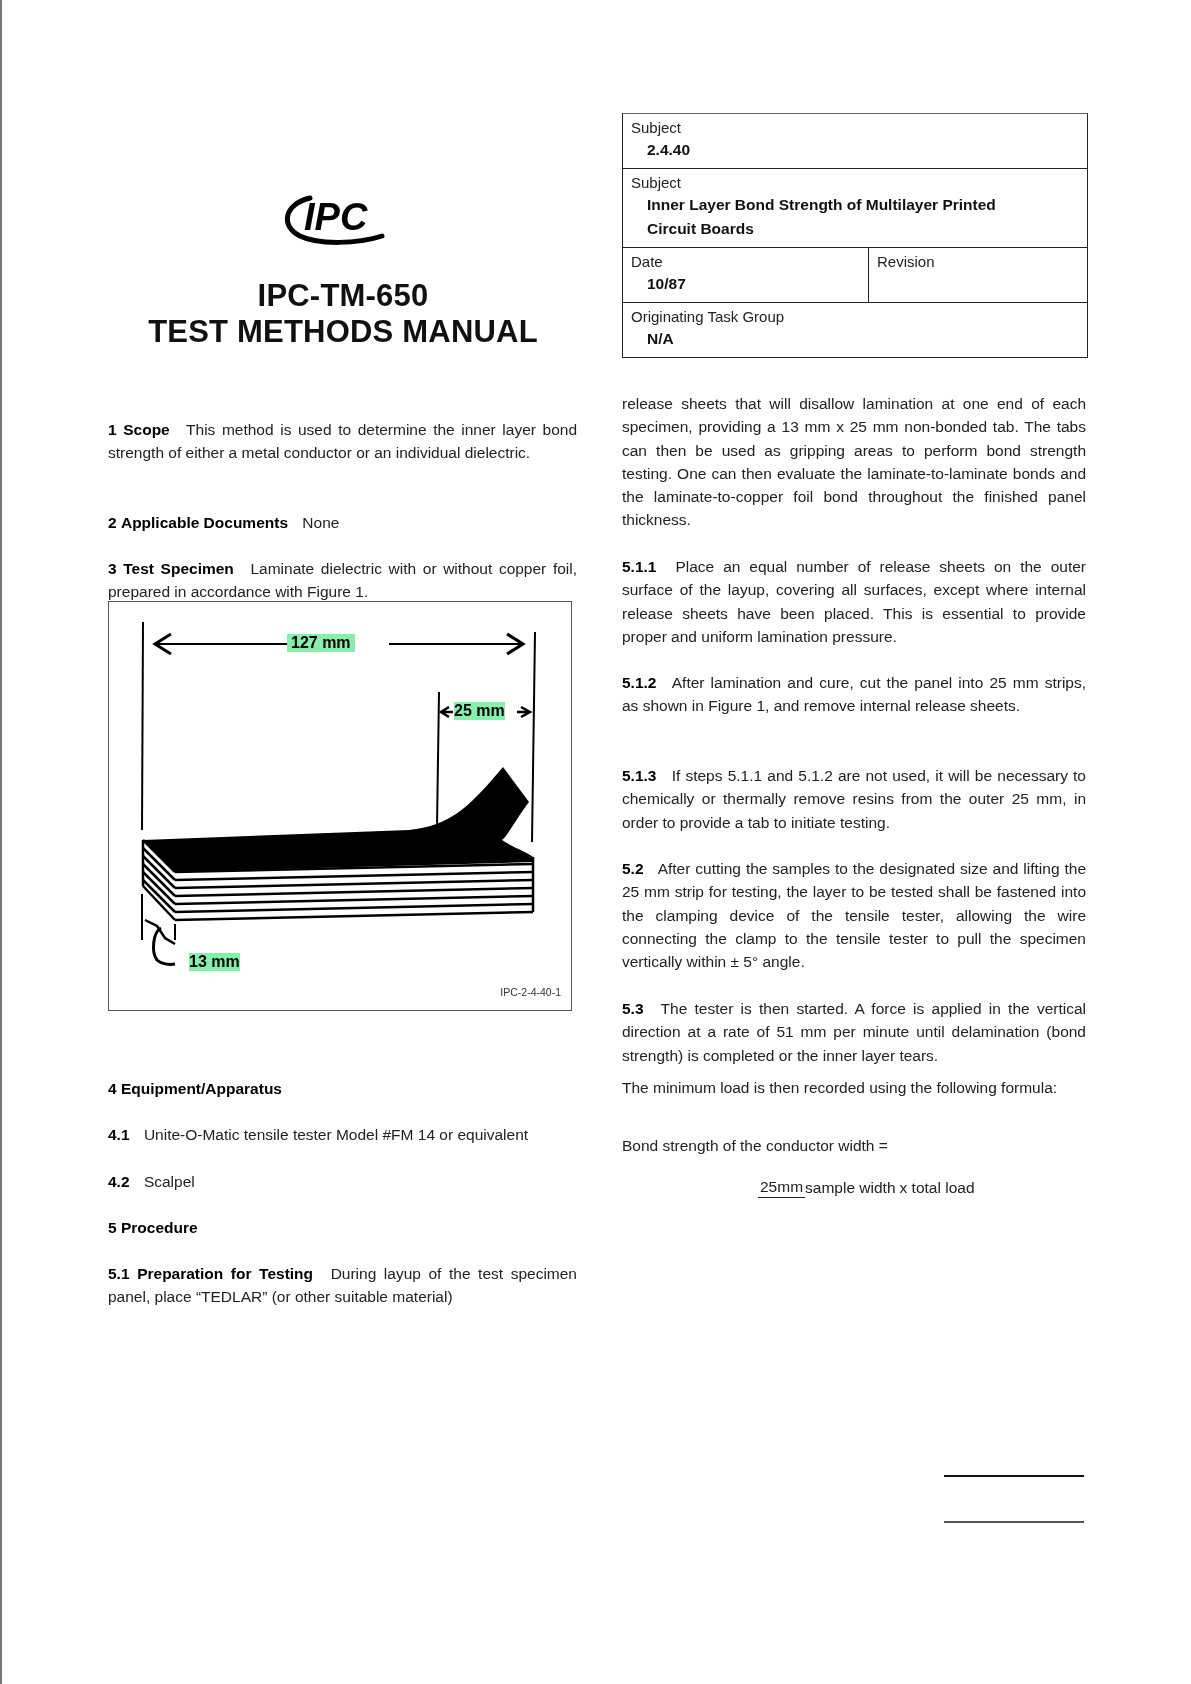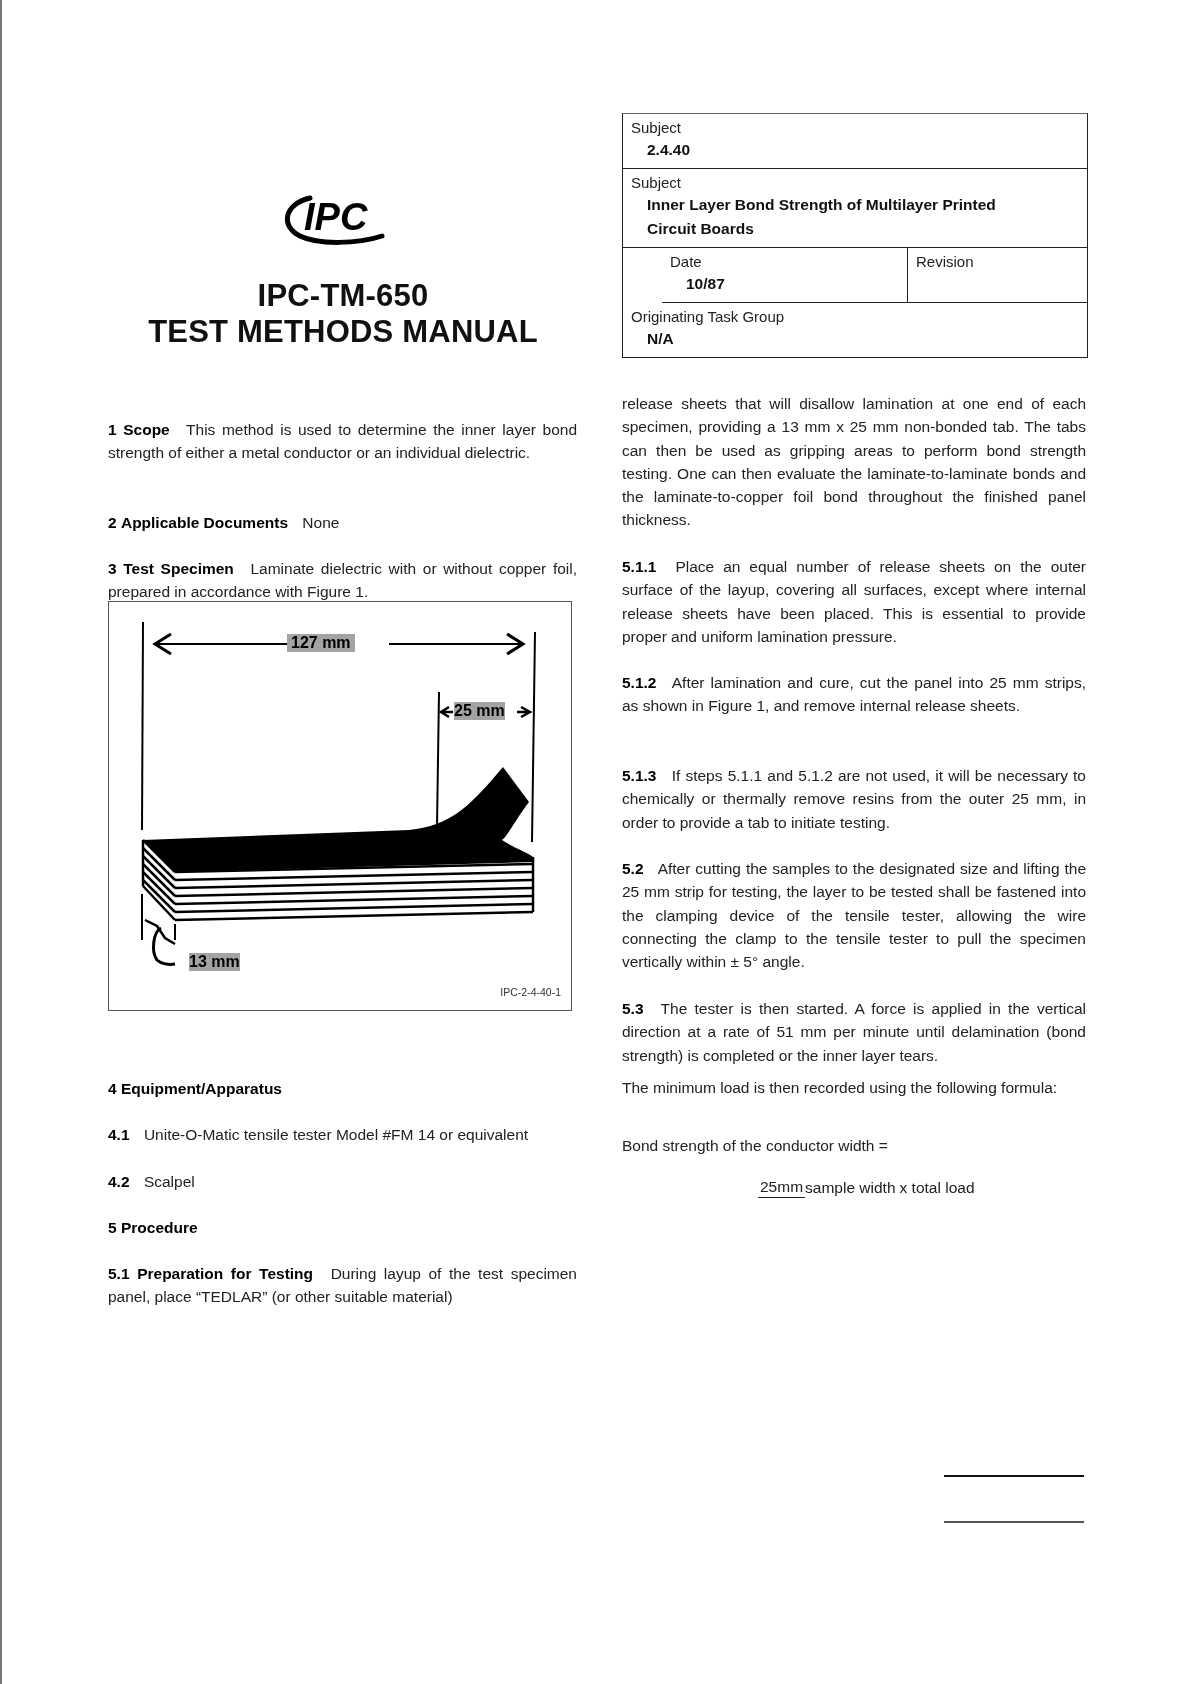--- a/index.html
+++ b/index.html
@@ -12,37 +12,37 @@
   .manual-title { position: absolute; left: 108px; top: 278px; width: 470px; text-align: center;
                   font-weight: bold; font-size: 31px; line-height: 36px; letter-spacing: 0.2px; }
 
   
   .info-table { position: absolute; left: 622px; top: 113px; width: 464px; border: 1.5px solid #222;
                 border-top-color: #666; }
   .info-row { border-bottom: 1.5px solid #222; padding: 4px 8px 6px 8px; }
   .info-row:last-child { border-bottom: none; }
   .info-label { font-size: 15px; color: #222; line-height: 20px; }
   .info-value { font-size: 15.5px; font-weight: bold; line-height: 24px; padding-left: 16px; }
-  .info-split { display: flex; border-bottom: 1.5px solid #222; margin-left: 39px; }
+  .info-split { display: flex; border-bottom: 1.5px solid #222; }
   .info-split .cell { padding: 4px 8px 6px 8px; }
   .info-split .cell:first-child { width: 229px; border-right: 1.5px solid #222; }
 
   
   .col { position: absolute; font-size: 15.5px; line-height: 23.3px; color: #222; }
   .col-left { left: 108px; width: 469px; margin-top: 26px; }
   .col-right { left: 622px; width: 464px; }
   .para { margin: 0; text-align: justify; }
   .b { font-weight: bold; color: #000; }
   .gap { display: inline-block; width: 10px; }
 
   
   .figure-box { position: absolute; left: 108px; top: 601px; width: 462px; height: 408px;
                 border: 1.5px solid #555; }
   .figure-box svg { position: absolute; left: 0; top: 0; }
-  .fig-label { position: absolute; font-weight: bold; font-size: 16px; color: #000; background: #a3a3a3; }
+  .fig-label { position: absolute; font-weight: bold; font-size: 16px; color: #000; background: #86efac; }
   .fig-id { position: absolute; right: 10px; bottom: 12px; font-size: 10.5px; color: #333; }
 
   .formula { position: absolute; left: 758px; top: 1178px; display: flex; align-items: center;
              font-size: 15.5px; color: #222; }
   .frac { display: inline-flex; flex-direction: row; align-items: center; margin-right: 4px; }
   .frac .num { padding: 0 2px 1px 2px; border-bottom: 1.3px solid #222; line-height: 18px; }
   .frac .den { line-height: 20px; }
 
   .sig-line { position: absolute; left: 944px; width: 140px; height: 2px; background: #111; }
 </style>

